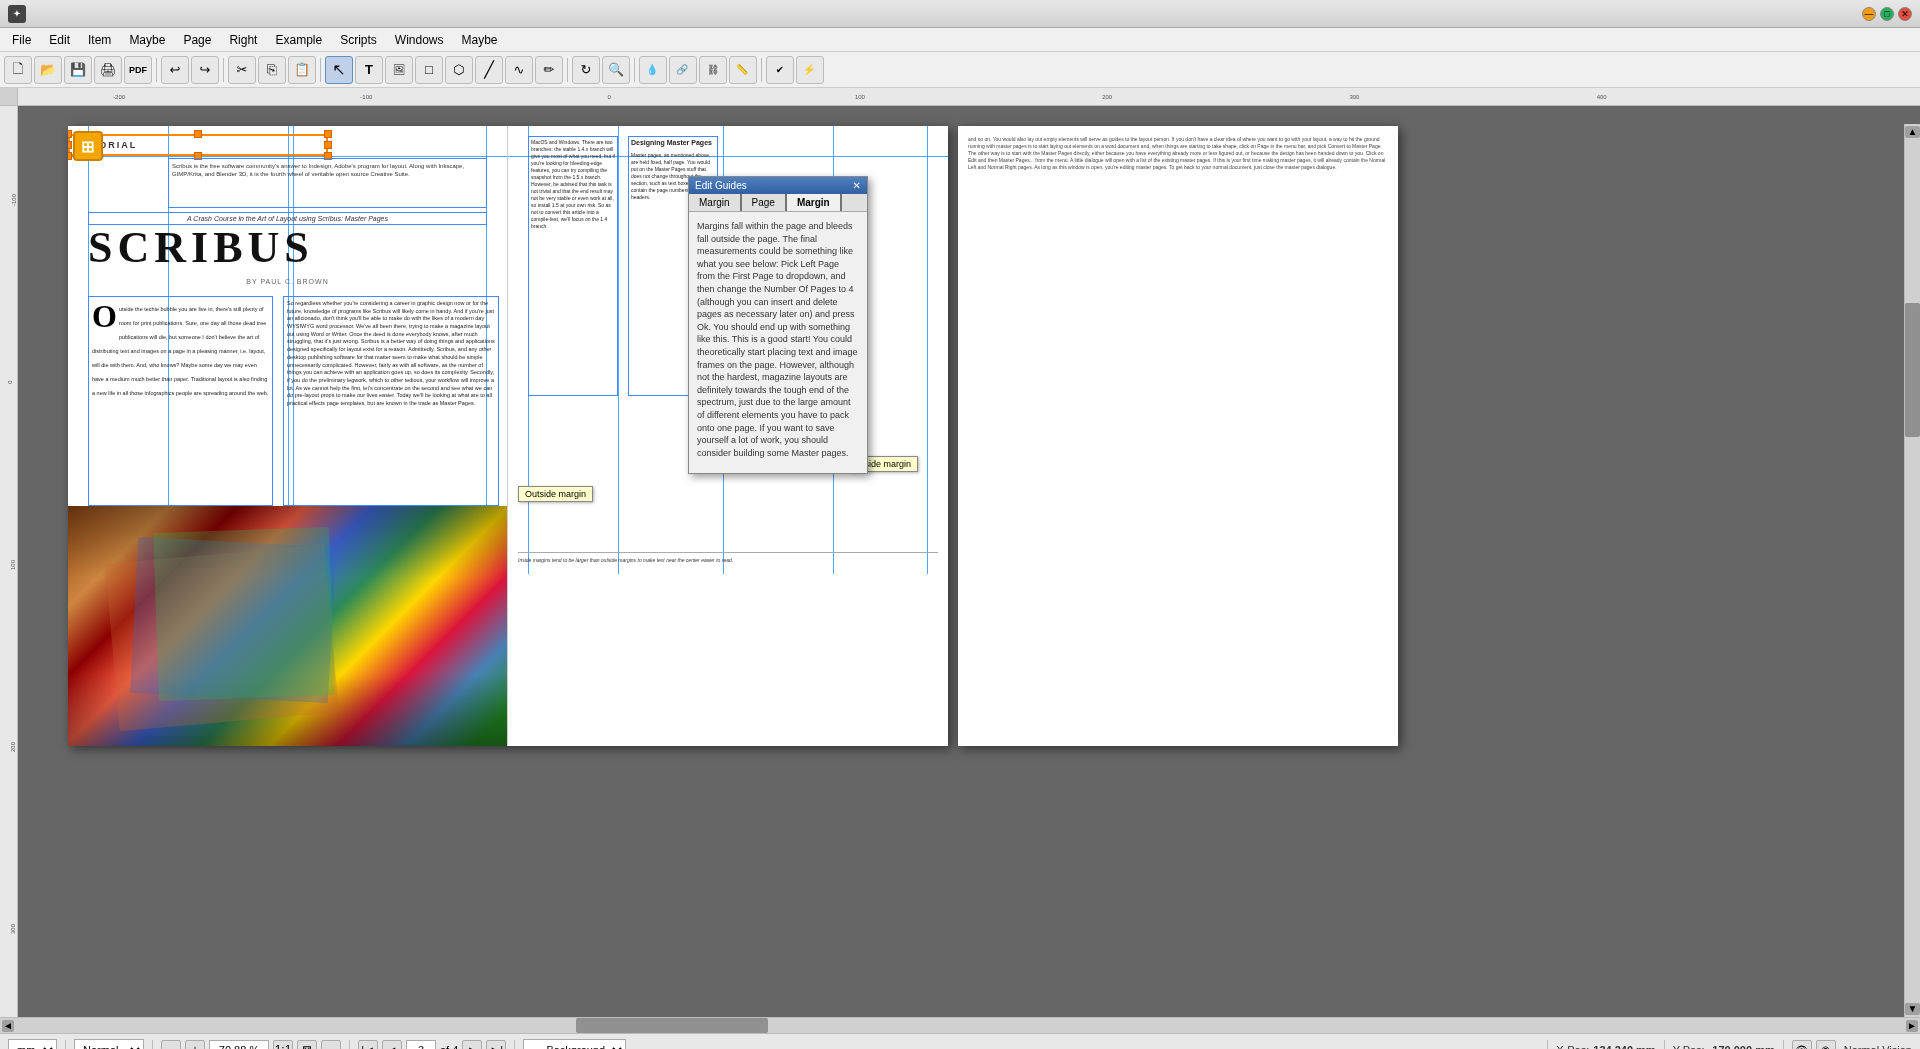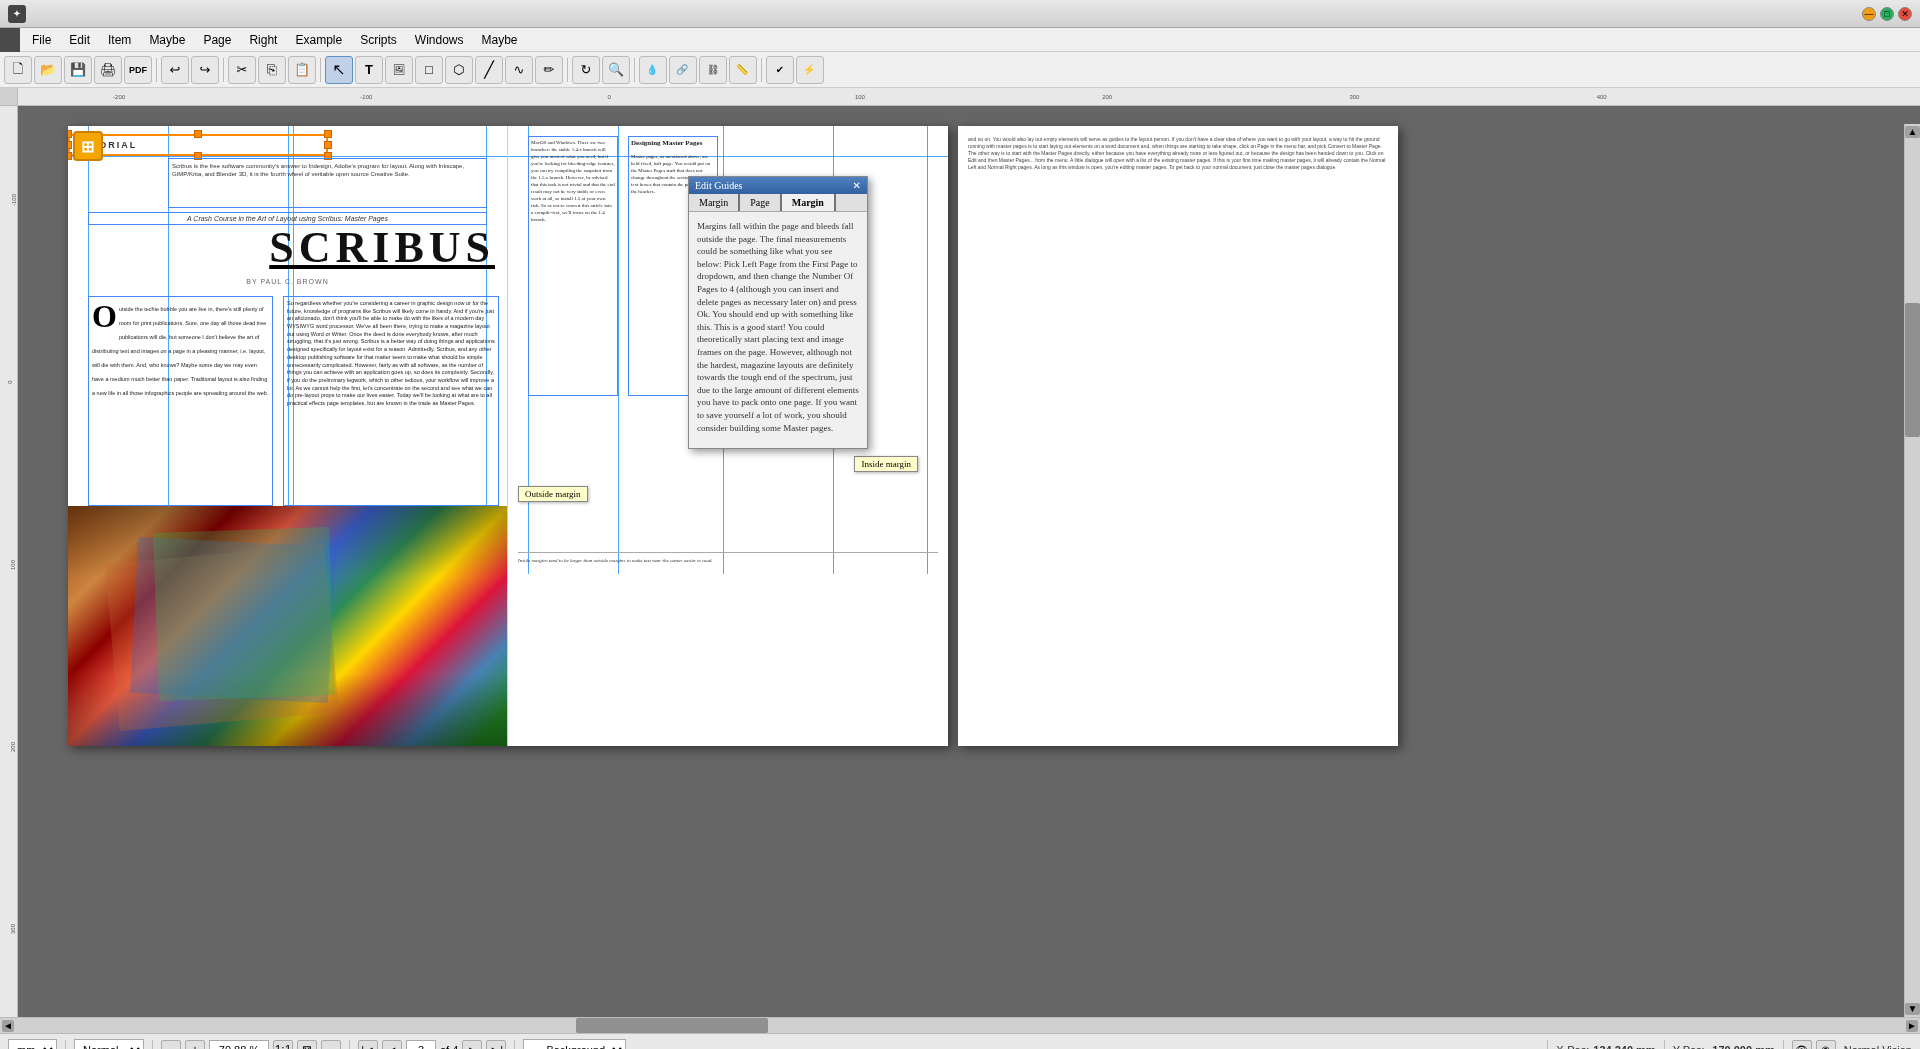--- a/index.html
+++ b/index.html
@@ -56,21 +56,20 @@
 
     
     #menu-bar {
       height: 24px;
       background: #f0f0f0;
       display: flex;
       align-items: center;
       padding: 0 4px;
       border-bottom: 1px solid #ccc;
       gap: 2px;
-      margin-left: 20px;
     }
     .menu-item {
       padding: 2px 8px;
       font-size: 12px;
       cursor: pointer;
       border-radius: 2px;
     }
 
     
     #toolbar {
@@ -167,21 +166,20 @@
       background: white;
     }
 
     
     .page-right {
       width: 440px;
       height: 448px;
       position: relative;
       overflow: hidden;
       background: white;
-      font-family: Liberation Serif, serif;
     }
 
     
     .guide-h {
       position: absolute;
       left: 0; right: 0;
       height: 1px;
       background: #0080ff;
       opacity: 0.7;
       pointer-events: none;
@@ -511,21 +509,21 @@
           </div>
 
           <div style="position:absolute;top:32px;left:100px;right:20px;height:50px;border:1px solid #4488ff;">
             <p style="font-size:6px;line-height:1.4;color:#333;padding:3px;">Scribus is the free software community's answer to Indesign, Adobe's program for layout. Along with Inkscape, GIMP/Krita, and Blender 3D, it is the fourth wheel of veritable open source Creative Suite.</p>
           </div>
 
           <div style="position:absolute;top:86px;left:20px;right:20px;text-align:center;border:1px solid #4488ff;">
             <p style="font-size:7px;color:#333;font-style:italic;padding:2px;">A Crash Course in the Art of Layout using Scribus: Master Pages</p>
           </div>
 
-          <div style="position:absolute;top:100px;left:20px;right:12px;text-align:right;text-decoration:underline;">
+          <div style="position:absolute;top:100px;left:20px;right:12px;text-align:left;">
             <div style="font-size:44px;font-weight:bold;font-family:Georgia,serif;letter-spacing:5px;color:#111;line-height:1;">SCRIBUS</div>
           </div>
 
           <div style="position:absolute;top:152px;left:20px;right:20px;text-align:center;">
             <p style="font-size:7px;color:#666;letter-spacing:1px;">BY PAUL C. BROWN</p>
           </div>
 
           <div style="position:absolute;top:170px;left:20px;width:185px;height:210px;border:1px solid #4488ff;overflow:hidden;">
             <div style="padding:3px;">
               <span style="float:left;font-size:32px;line-height:1;margin-right:2px;font-family:Georgia,serif;font-weight:bold;">O</span>

